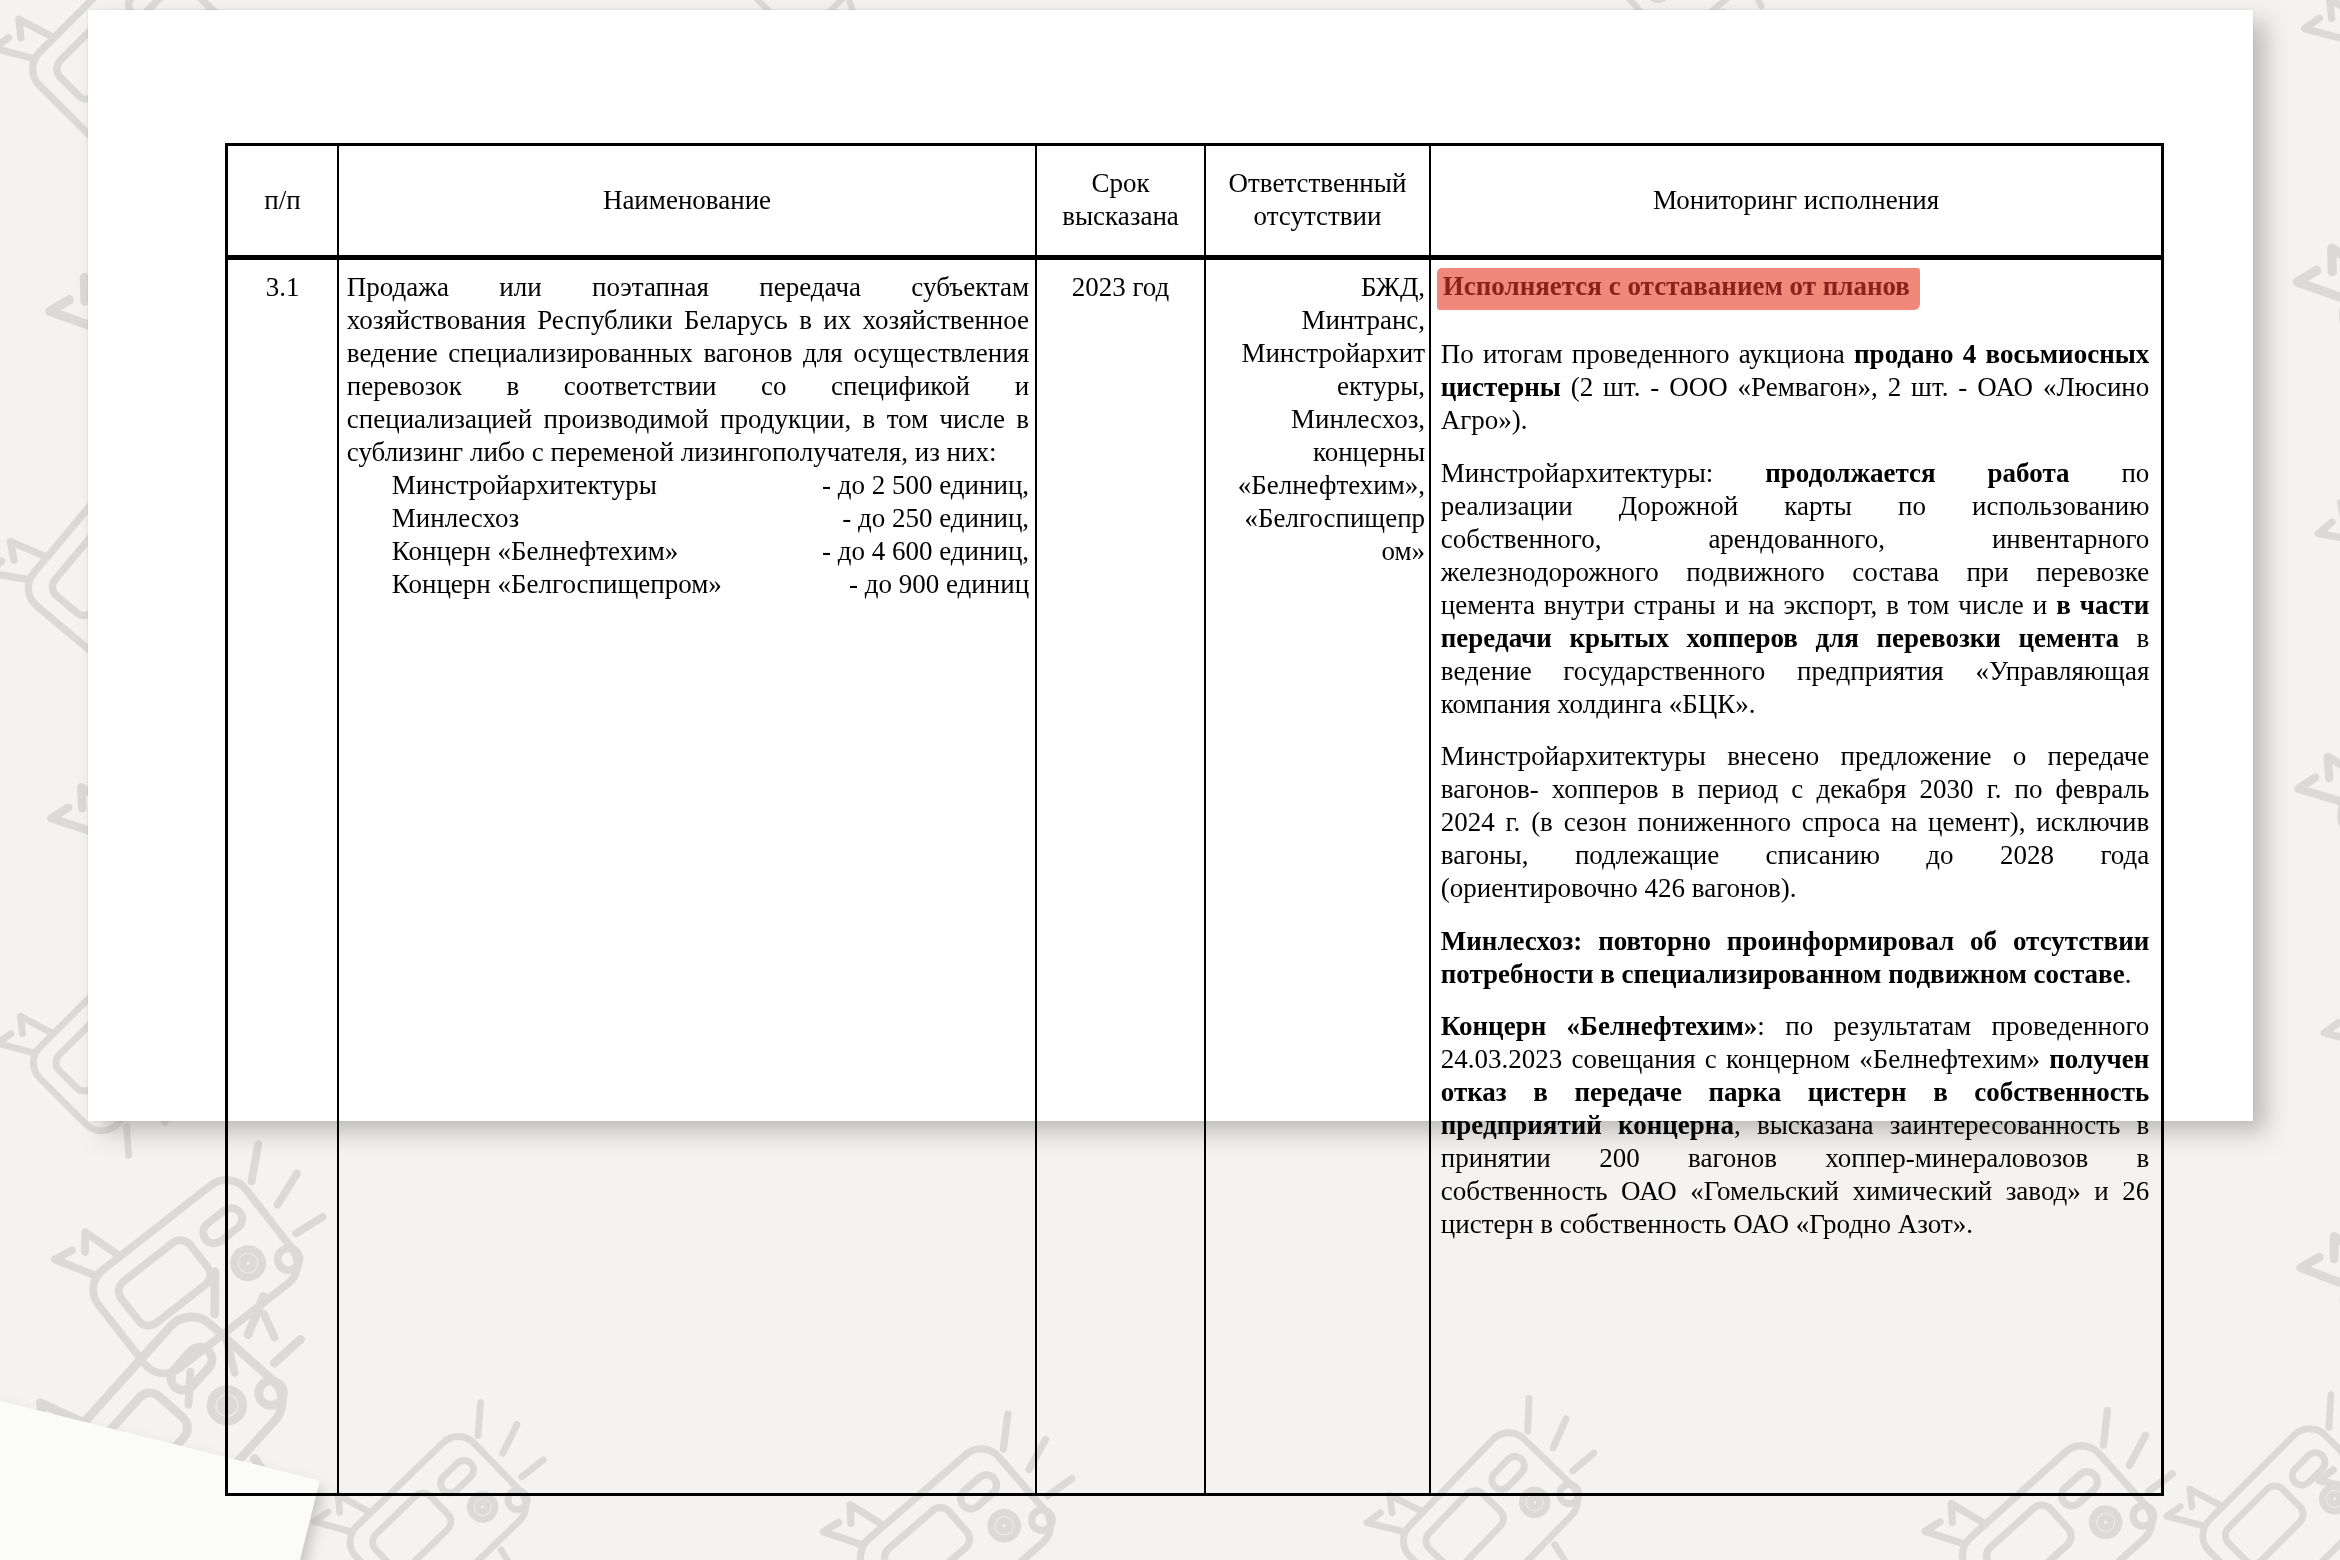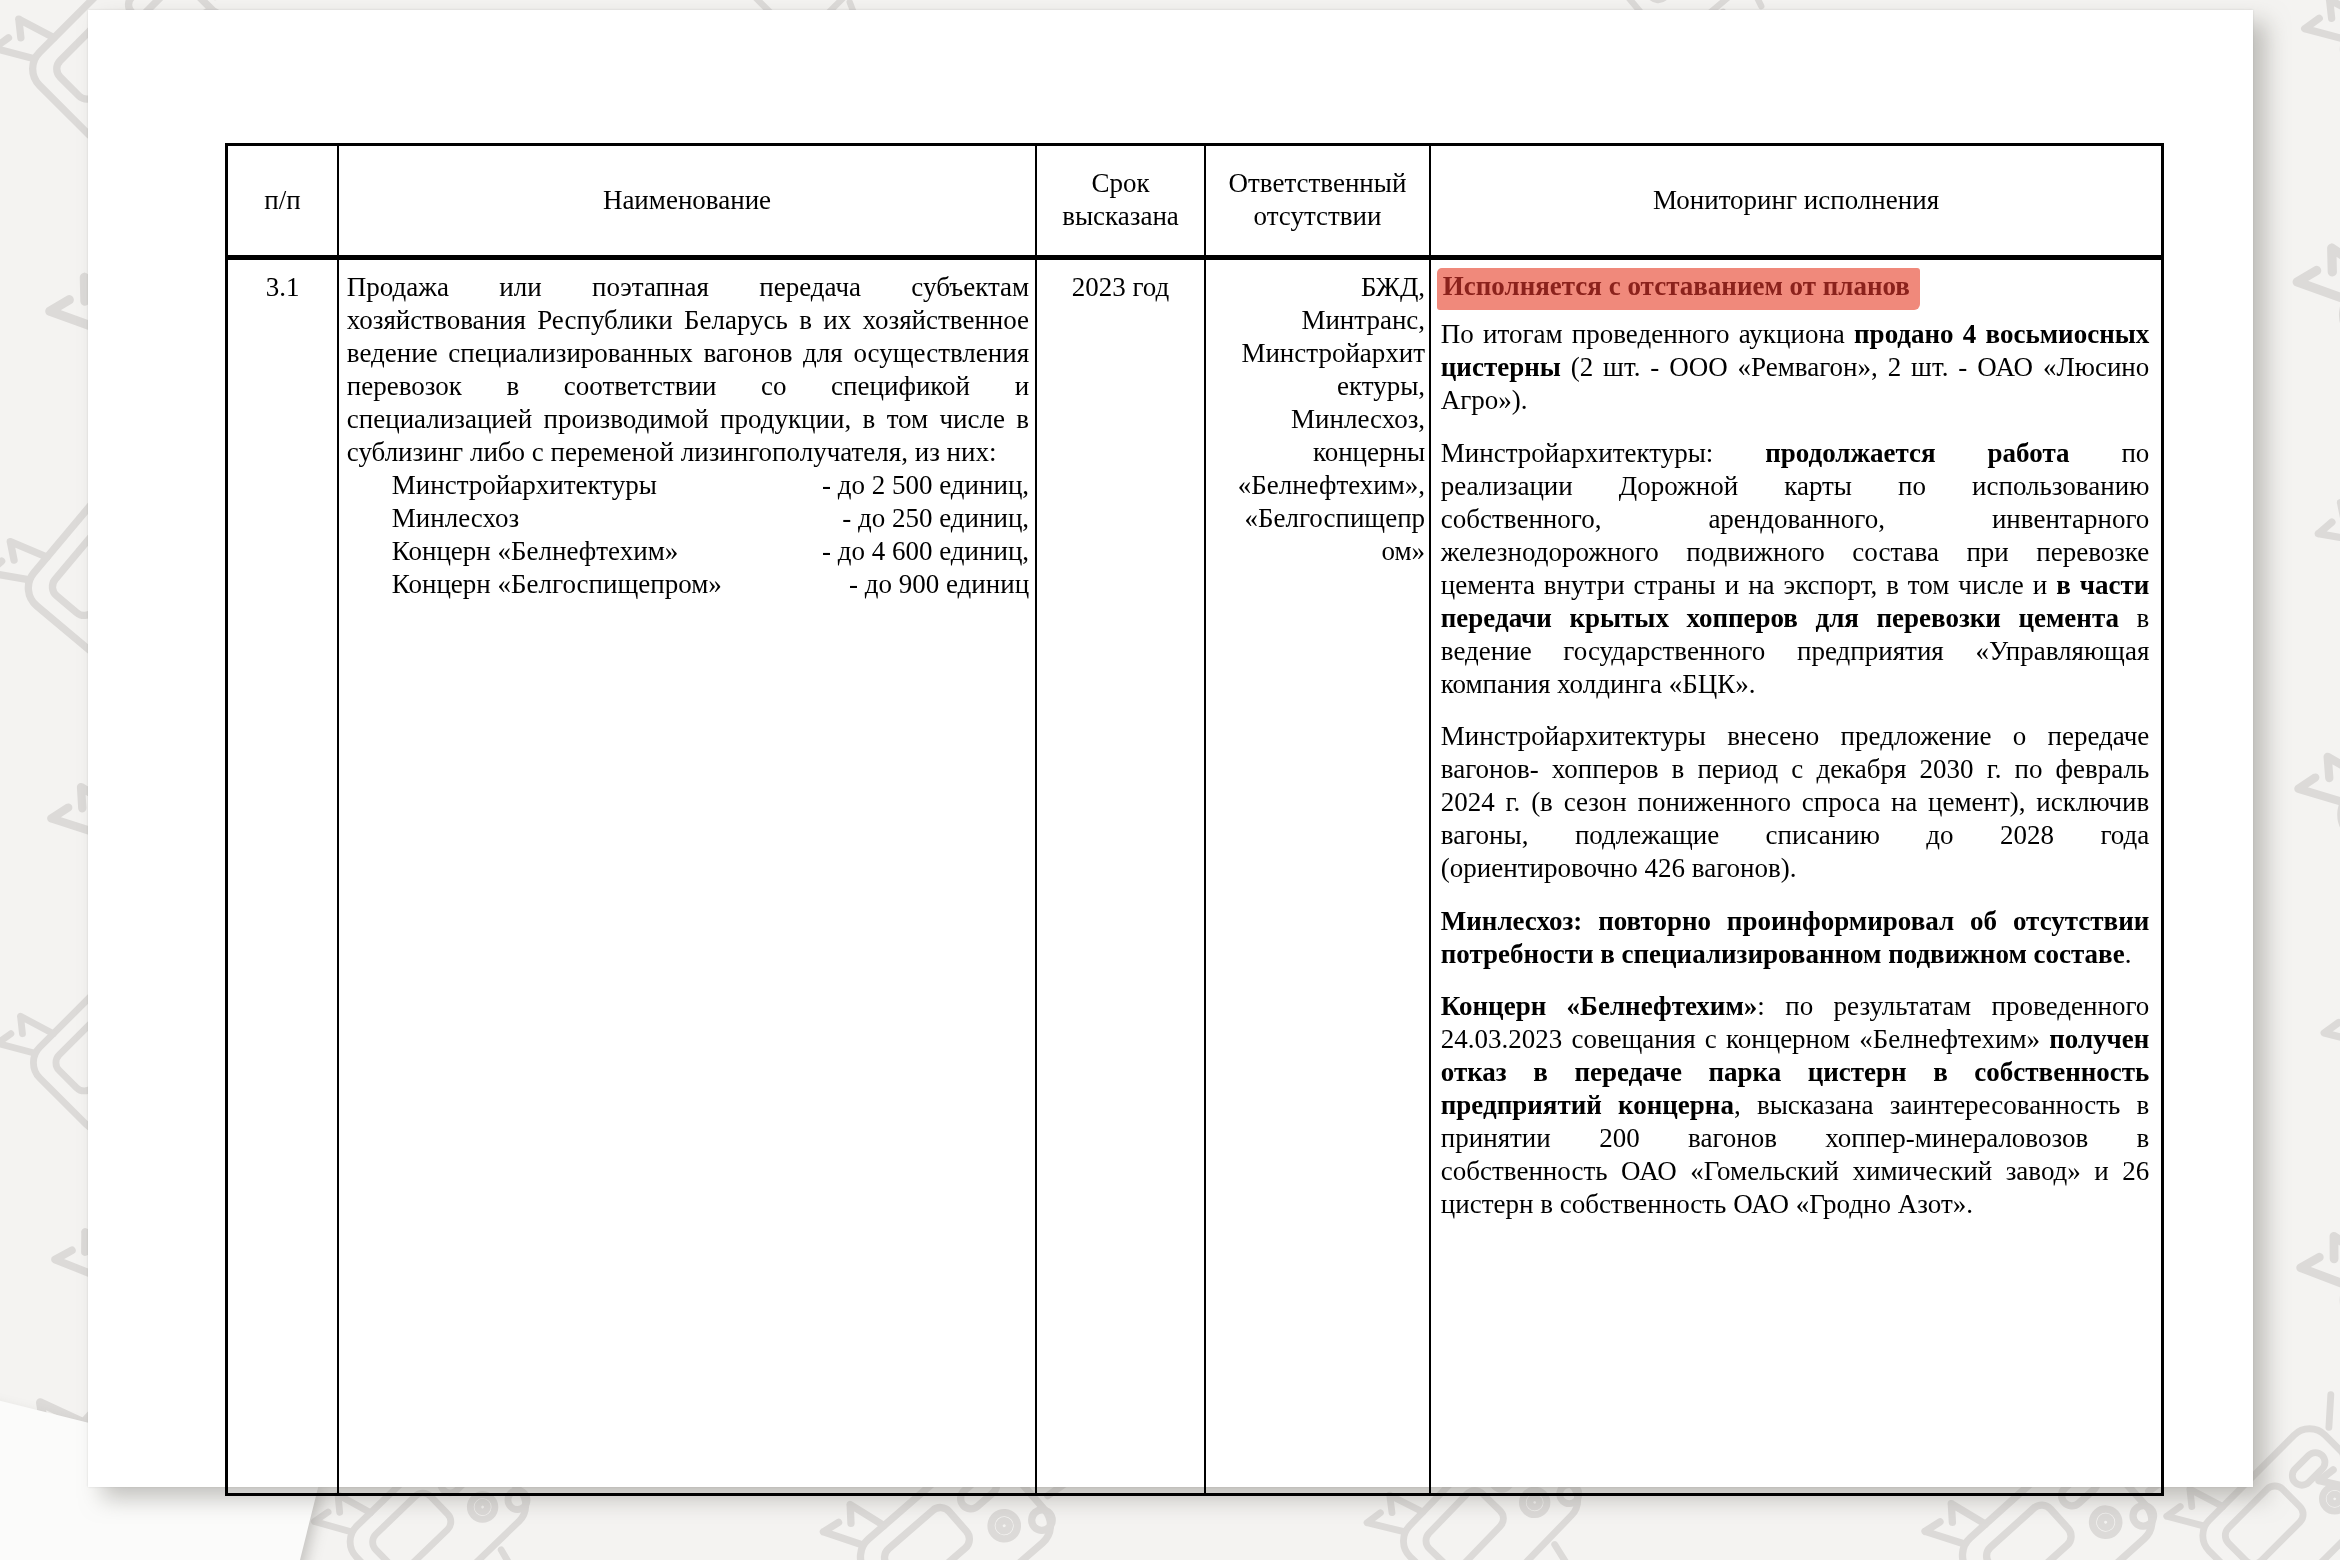--- a/index.html
+++ b/index.html
@@ -28,21 +28,21 @@
     background: #fbfbfa;
     transform: rotate(14deg);
     box-shadow: 5.9px 7.8px 13.7px rgba(140,138,134,.45);
     z-index: 1;
   }
 
   
   .page {
     position: absolute;
     left: 88px; top: 9.8px;
-    width: 2165px; height: 1477px;
+    width: 2165px; height: 1111px;
     background: #ffffff;
     box-shadow: 13.7px 11.7px 21.5px rgba(138,135,130,.5), 0 0 2px rgba(0,0,0,.12);
     z-index: 2;
   }
 
   
   .doc-table {
     position: absolute;
     left: 137px; top: 133px;
     width: 1939px; height: 1353px;
@@ -72,21 +72,21 @@
   .name-cell { padding: 11.7px 5.9px 0 7.8px; }
   .name-paragraph { text-align: justify; }
   .name-list { margin-top: 0; }
   .name-list-row {
     display: flex;
     justify-content: space-between;
     padding-left: 45px;
   }
 
   .mon-cell { padding: 7.8px 11.7px 0 9.8px; }
-  .status-line { margin-bottom: 8px; margin-left: -3.9px; }
+  .status-line { margin-bottom: 28px; margin-left: -3.9px; }
   .status-hl {
     display: inline-block;
     background: #f0897b;
     color: #8b221c;
     font-weight: bold;
     padding: 2.9px 9.8px 6.8px 5.9px;
     border-radius: 4.9px 2.9px 5.9px 2.9px;
   }
   .mon-p { text-align: justify; margin-bottom: 19.5px; }
 </style>

